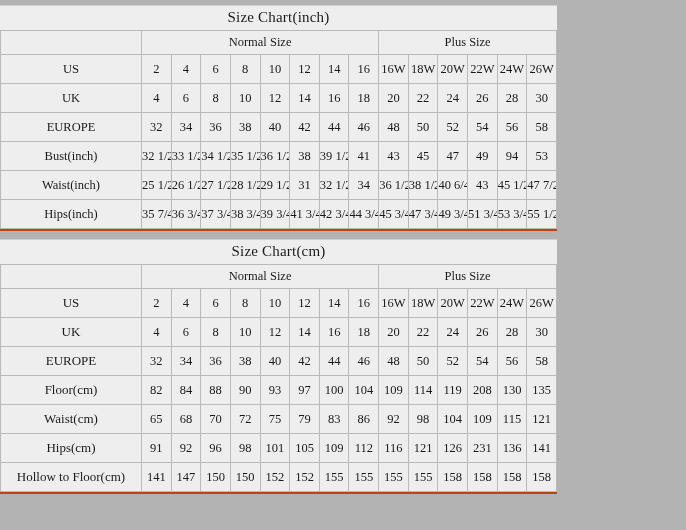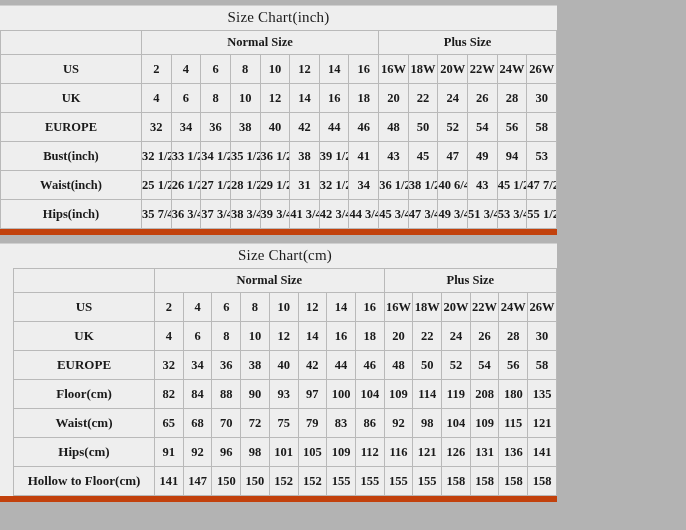--- a/index.html
+++ b/index.html
@@ -12,37 +12,36 @@
     background: #b3b3b3;
     font-family: "Liberation Serif", serif;
     color: #1a1a1a;
     overflow: hidden;
   }
   .chart-block {
     background: #eeeeee;
     width: 557px;
     box-sizing: border-box;
     border-top: 1px solid #cfcfcf;
-    border-bottom: 6px solid #c2410c;
+    border-bottom: 2px solid #c2410c;
   }
   .chart-block.first { margin-top: 5px; }
-  .chart-block.second { margin-top: 8px; padding-left: 13px; }
+  .chart-block.second { margin-top: 8px; }
 
   .chart-title {
     text-align: center;
     font-size: 15px;
     padding: 3px 0 4px 0;
     letter-spacing: 0.2px;
   }
 
   table.size-table {
     border-collapse: collapse;
     width: 100%;
     table-layout: fixed;
-    font-weight: bold;
   }
   table.size-table td {
     border: 1px solid #b9b9b9;
     text-align: center;
     font-size: 12.5px;
     padding: 0;
     height: 28px;
     background: #eeeeee;
     white-space: nowrap;
     overflow: hidden;
@@ -251,21 +250,21 @@
       <td>88</td>
       <td>90</td>
       <td>93</td>
       <td>97</td>
       <td>100</td>
       <td>104</td>
       <td>109</td>
       <td>114</td>
       <td>119</td>
       <td>208</td>
-      <td>180</td>
+      <td>130</td>
       <td>135</td>
     </tr>
     <tr class="data-row">
       <td class="rowlabel">Waist(cm)</td>
       <td>65</td>
       <td>68</td>
       <td>70</td>
       <td>72</td>
       <td>75</td>
       <td>79</td>
@@ -284,21 +283,21 @@
       <td>92</td>
       <td>96</td>
       <td>98</td>
       <td>101</td>
       <td>105</td>
       <td>109</td>
       <td>112</td>
       <td>116</td>
       <td>121</td>
       <td>126</td>
-      <td>131</td>
+      <td>231</td>
       <td>136</td>
       <td>141</td>
     </tr>
     <tr class="data-row">
       <td class="rowlabel">Hollow to Floor(cm)</td>
       <td>141</td>
       <td>147</td>
       <td>150</td>
       <td>150</td>
       <td>152</td>

